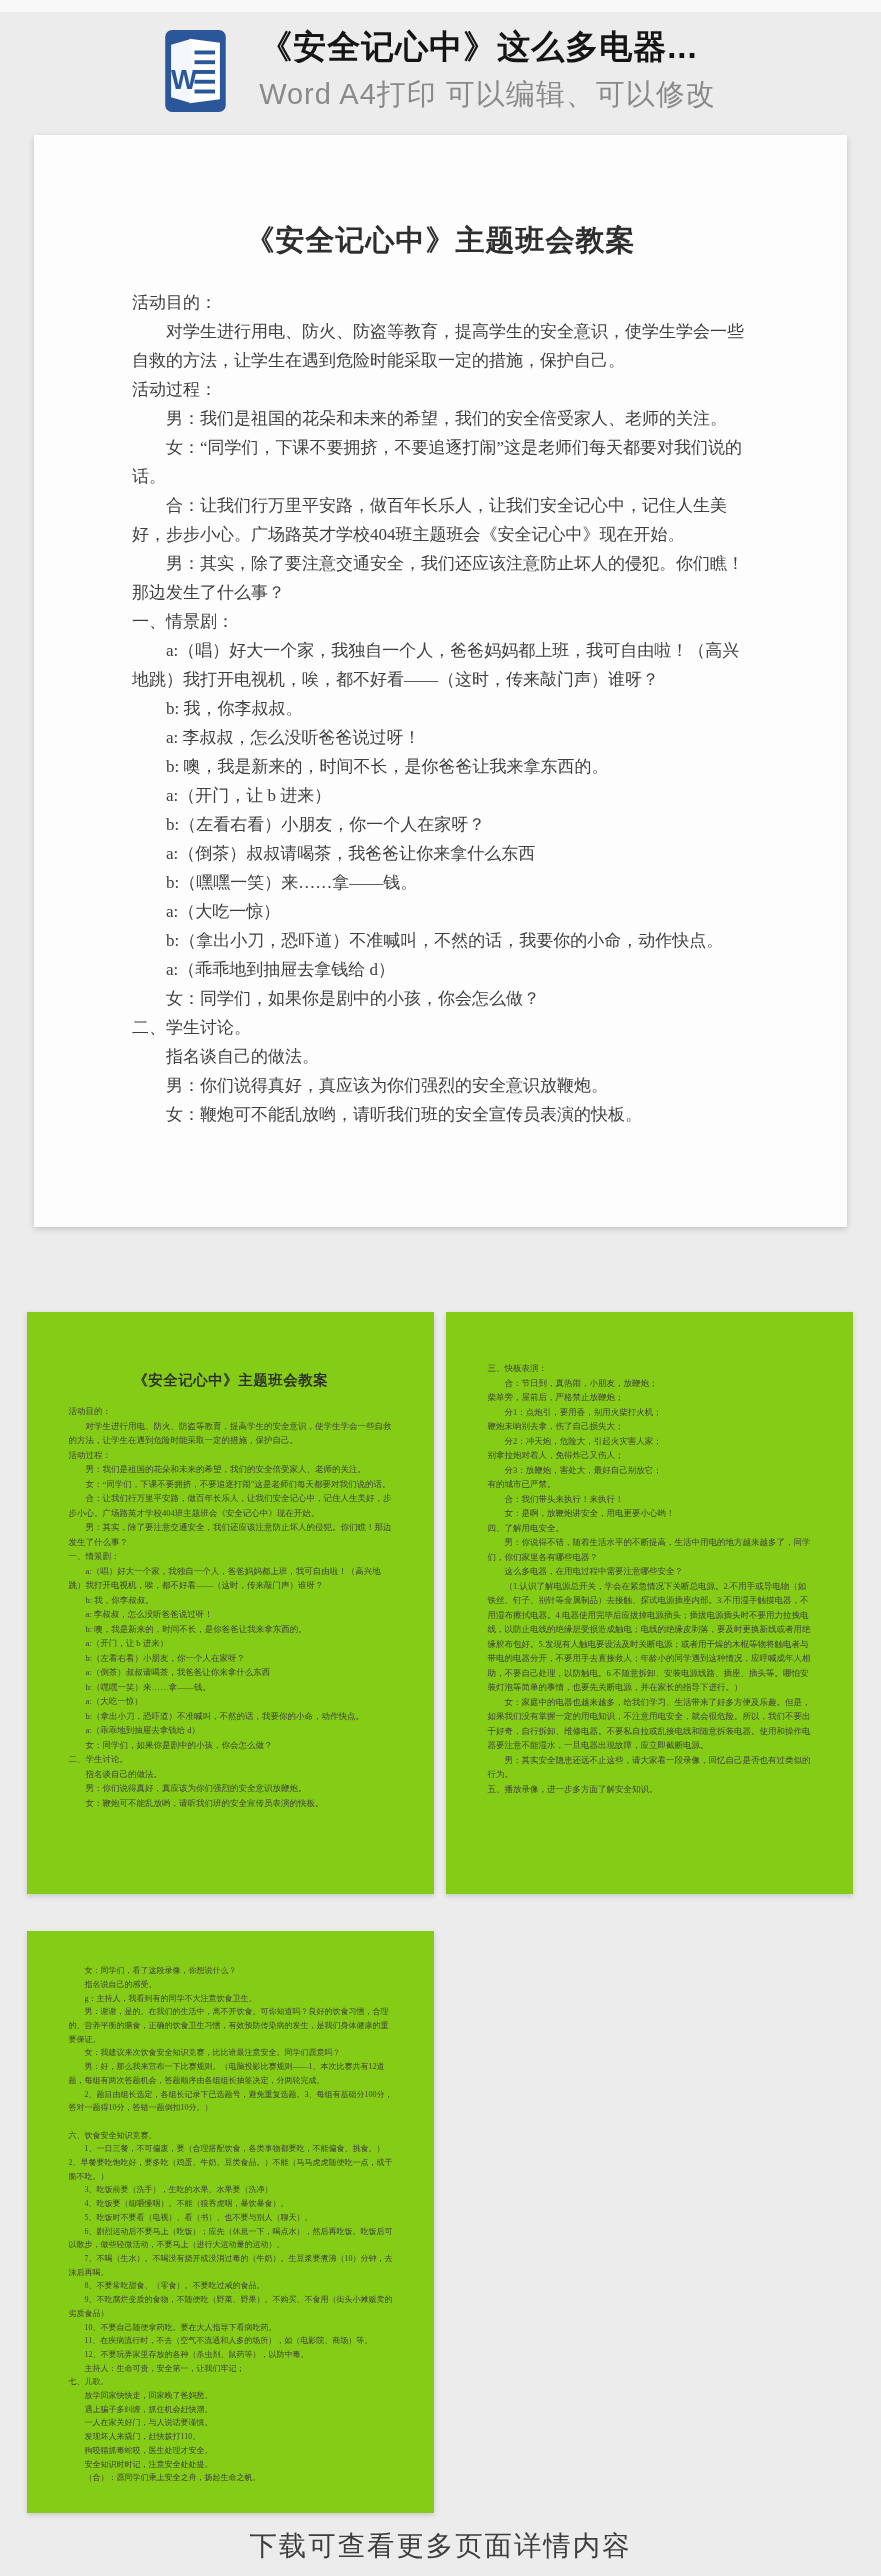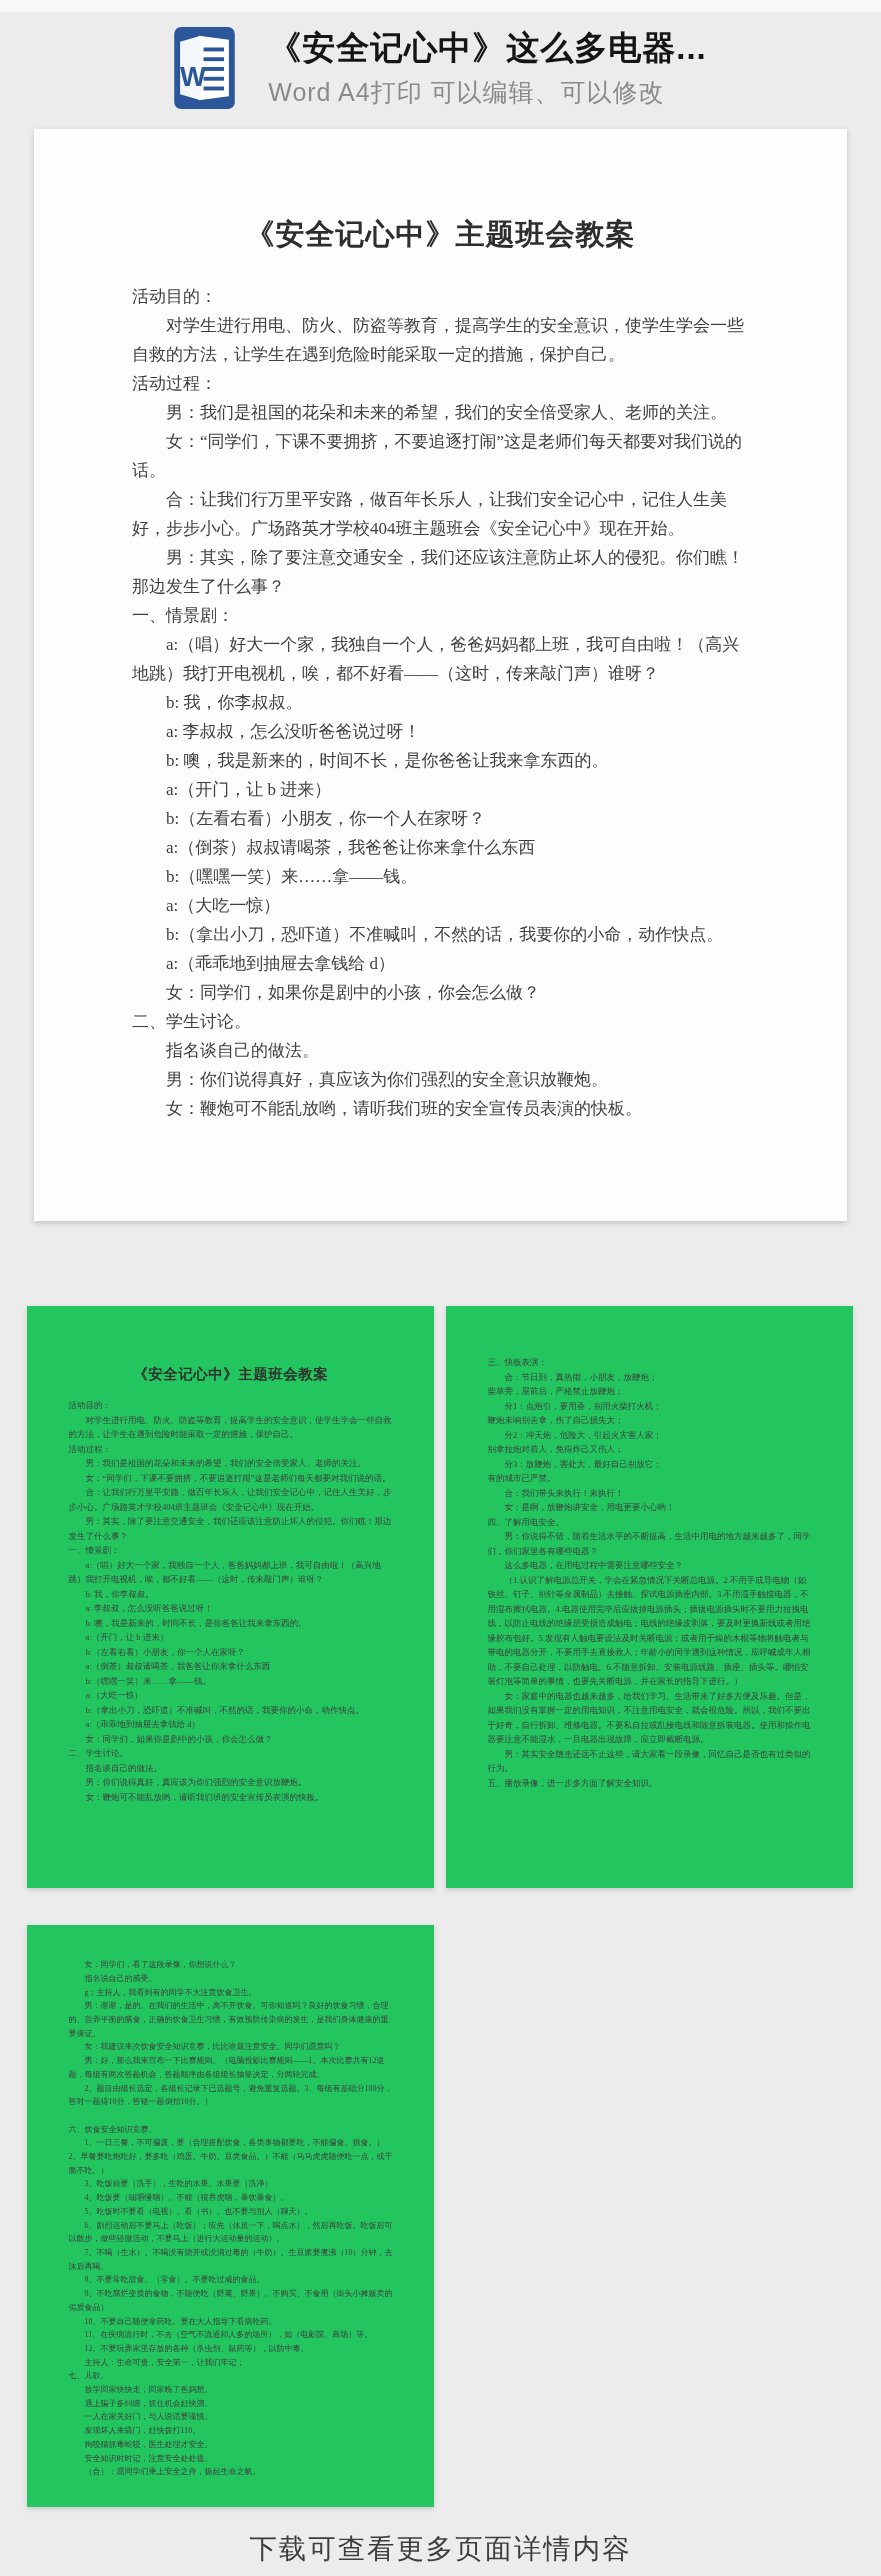--- a/index.html
+++ b/index.html
@@ -8,21 +8,21 @@
     background:#ececec;
     font-family:"Liberation Sans",sans-serif;
     overflow:hidden;
   }
   .top-strip{height:11.7px;background:#f8f8f8;}
   
   .header{display:flex;align-items:center;justify-content:center;gap:33px;padding:15.7px 0 19.6px;}
   .file-icon{width:61px;height:82px;flex:0 0 auto;}
   .header-text{display:flex;flex-direction:column;}
   .header-title{font-size:33px;font-weight:bold;color:#151515;letter-spacing:1px;line-height:39px;}
-  .header-sub{font-size:25px;color:#8a8a8a;margin-top:8.8px;letter-spacing:1px;}
+  .header-sub{font-size:29px;color:#8a8a8a;margin-top:8.8px;letter-spacing:1px;}
   
   .doc-page{
     width:813px;height:1092px;margin:0 auto;
     background:#fdfdfd;
     box-shadow:0 2px 5.9px rgba(0,0,0,0.18);
     box-sizing:border-box;
     padding:86px 98px 0;
     overflow:hidden;
   }
   .doc-title{
@@ -36,35 +36,35 @@
   .doc-body p.indent{text-indent:2em;}
   .doc-body p.blank{height:27.4px;}
   .doc-body.dense p{font-size:16px;line-height:27.4px;}
   
   .thumb-grid{
     display:flex;flex-wrap:wrap;
     padding:0 27.4px;margin-top:85px;
     column-gap:11.7px;row-gap:37px;
   }
   .thumb{
-    width:407px;height:582px;background:#22c55e;
+    width:407px;height:582px;background:#84cc16;
     box-shadow:0 2px 4.9px rgba(0,0,0,0.16);
     overflow:hidden;flex:0 0 auto;
   }
   .thumb-inner{
     width:815px;height:1163px;
     transform:scale(0.5);transform-origin:0 0;
     box-sizing:border-box;padding:117px 83px 0;
   }
   .thumb-inner.p2{padding-top:98px;}
   .thumb-inner.p3{padding-top:65px;}
   .thumb-inner.p4{padding-top:74px;}
   
   .footer-hint{
-    margin-top:24px;text-align:center;
+    margin-top:15px;text-align:center;
     font-size:27.4px;color:#3d3d3d;letter-spacing:2px;
   }
 </style>
 </head>
 <body>
 
 <div class="top-strip"></div>
 
 <div class="header">
   <span class="file-icon">

